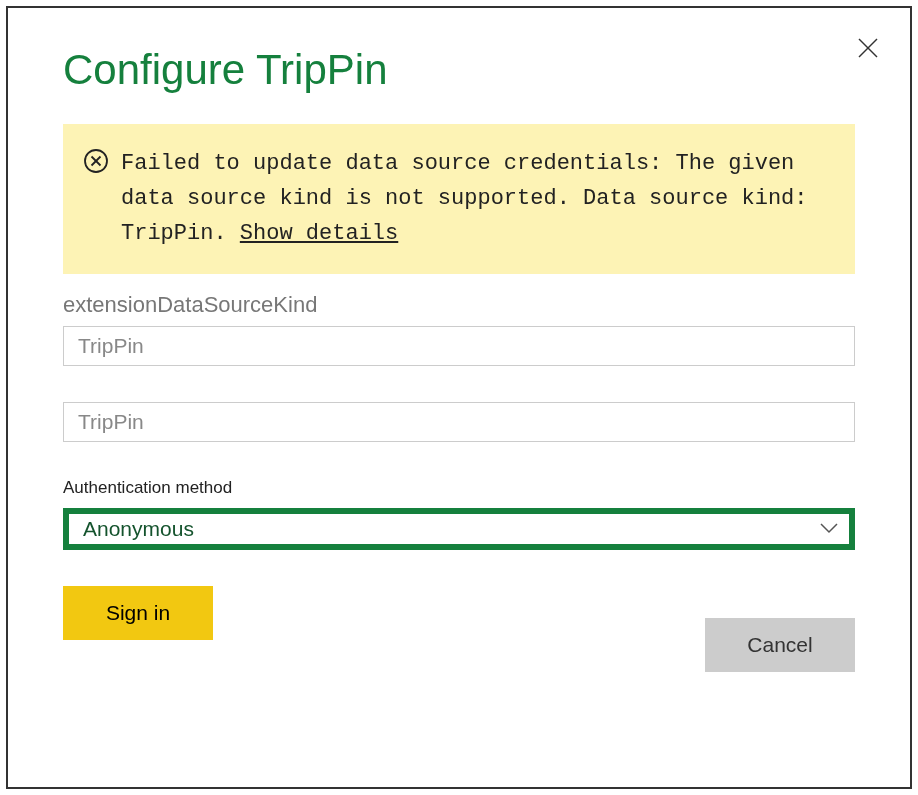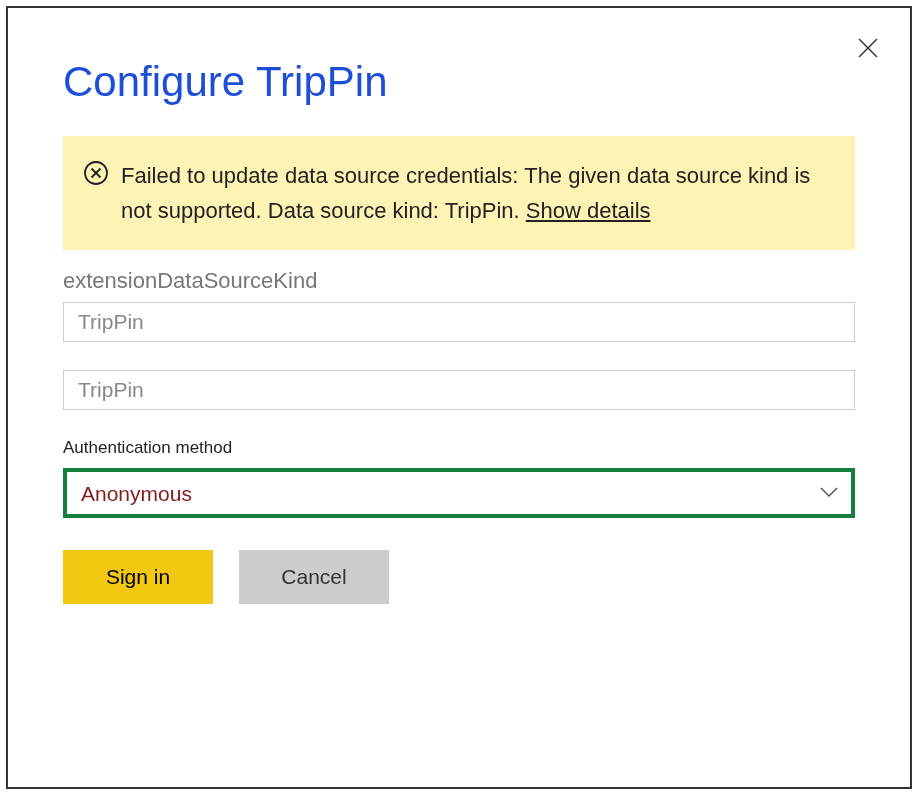--- a/index.html
+++ b/index.html
@@ -27,23 +27,23 @@
       cursor: pointer;
       color: #333;
     }
     .close-btn svg {
       width: 24px;
       height: 24px;
     }
     .dialog-title {
       font-size: 42px;
       font-weight: 400;
-      color: #1d4ed8;
+      color: #15803d;
       margin-bottom: 30px;
-      margin-top: 20px;
+      margin-top: 8px;
     }
     .error-banner {
       background: #fdf3b5;
       padding: 22px 20px 22px 20px;
       display: flex;
       align-items: flex-start;
       gap: 12px;
       margin-bottom: 18px;
     }
     .error-icon {
@@ -51,28 +51,29 @@
       margin-top: 2px;
     }
     .error-icon svg {
       width: 26px;
       height: 26px;
     }
     .error-text {
       font-size: 22px;
       color: #222;
       line-height: 1.6;
+      font-family: Liberation Mono, monospace;
     }
     .show-details {
       text-decoration: underline;
       cursor: pointer;
       color: #222;
     }
     .field-group {
-      margin-bottom: 28px;
+      margin-bottom: 36px;
     }
     .field-label {
       font-size: 22px;
       color: #777;
       margin-bottom: 8px;
       display: block;
     }
     .field-label-dark {
       font-size: 17px;
       color: #222;
@@ -92,64 +93,65 @@
     .text-input:disabled {
       color: #888;
       background: #fff;
     }
     .select-wrapper {
       position: relative;
       width: 100%;
     }
     .select-input {
       width: 100%;
-      height: 50px;
-      border: 4px solid #15803d;
+      height: 42px;
+      border: 6px solid #15803d;
       padding: 0 14px;
       font-size: 21px;
-      color: #7f1d1d;
+      color: #14532d;
       font-family: inherit;
       background: #fff;
       appearance: none;
       -webkit-appearance: none;
       cursor: pointer;
     }
     .chevron {
       position: absolute;
       right: 16px;
       top: 50%;
       transform: translateY(-50%);
       pointer-events: none;
     }
     .chevron svg {
       width: 20px;
       height: 12px;
     }
     .button-row {
       display: flex;
-      justify-content: flex-start;
-      gap: 26px;
+      justify-content: space-between;
+      gap: 14px;
       margin-top: 32px;
     }
     .btn {
       height: 54px;
       padding: 0 34px;
       font-size: 21px;
       border: none;
       cursor: pointer;
       font-family: inherit;
       min-width: 150px;
     }
     .btn-primary {
       background: #f2c811;
       color: #000;
     }
     .btn-secondary {
       background: #ccc;
       color: #333;
+      margin-top: 32px;
     }
   </style>
 </head>
 <body>
 
 <div class="dialog">
 
   <div class="close-btn">
     <span>
       <svg viewBox="0 0 24 24" fill="none" stroke="#333" stroke-width="1.5">

